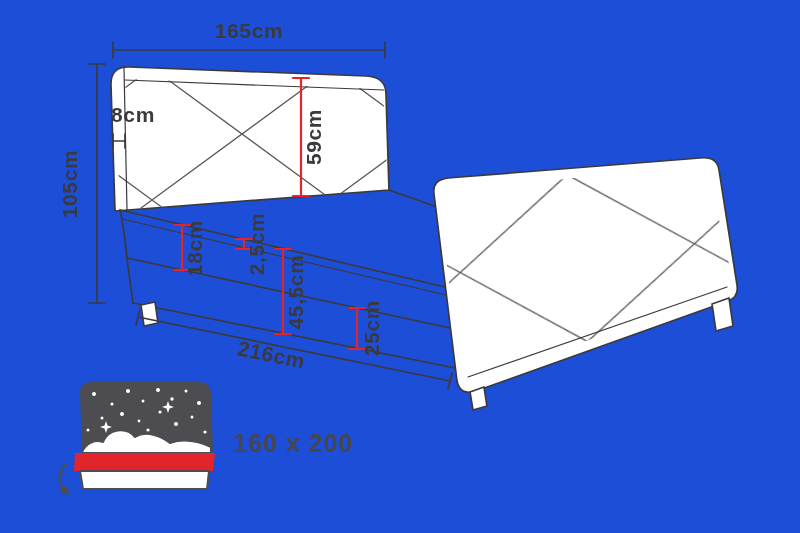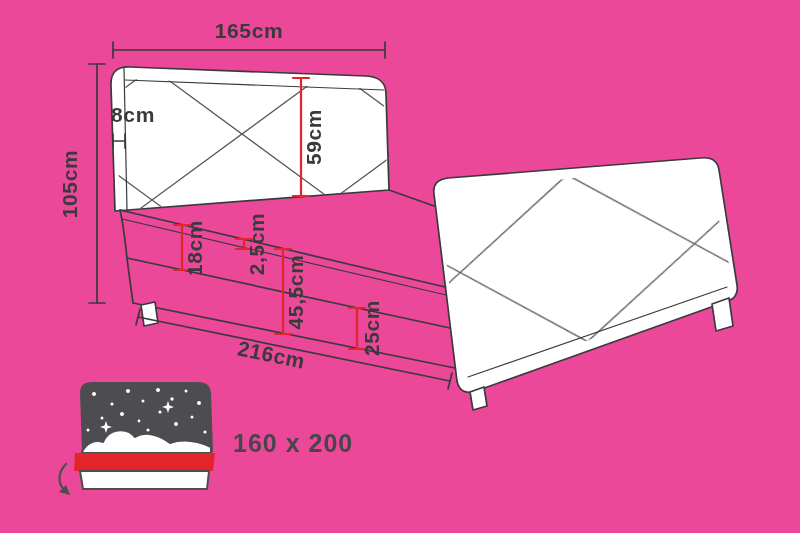--- a/index.html
+++ b/index.html
@@ -1,19 +1,19 @@
 <!DOCTYPE html>
 <html><head>
 <meta charset="utf-8">
 <style>
   html,body{margin:0;padding:0;background:#ffffff;}
   .canvas{
     position:relative;
     width:800px;height:533px;
-    background:#ec4899;
+    background:#1d4ed8;
     font-family:"Liberation Sans", sans-serif;
     overflow:hidden;
   }
   svg{display:block;}
   .dim-label{
     font-family:"Liberation Sans", sans-serif;
     font-size:21px;
     font-weight:600;
     fill:#3a3a3e;
     letter-spacing:0.6px;

